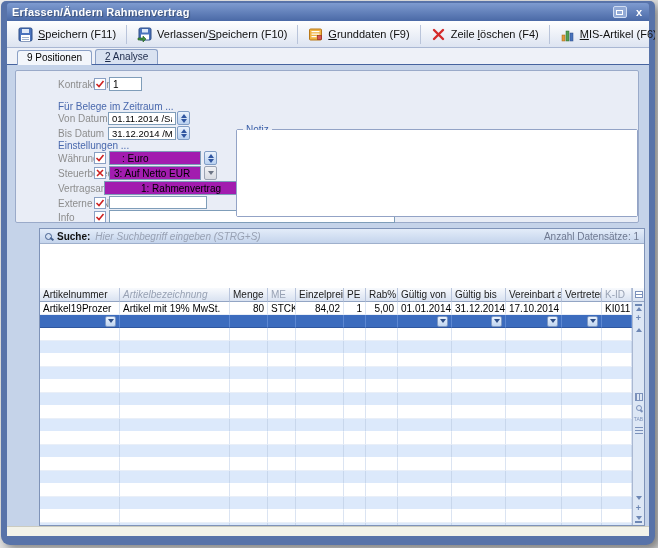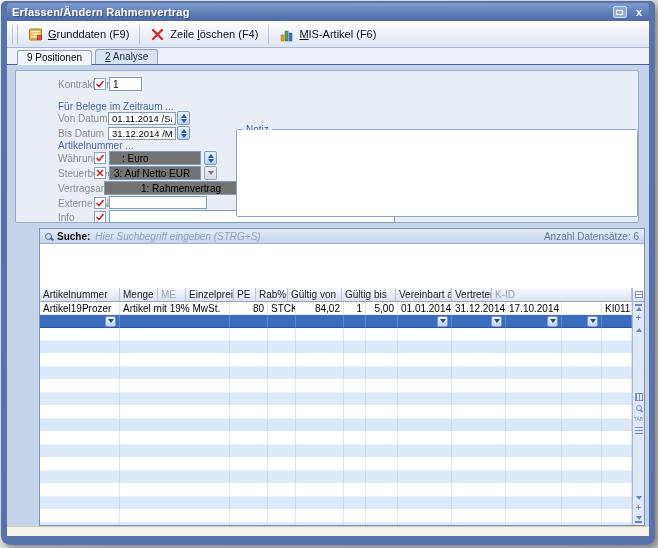--- a/index.html
+++ b/index.html
@@ -42,21 +42,21 @@
   .content{flex:1;background:#c5d3e9;position:relative;display:flex;flex-direction:column;overflow:hidden;}
   
   .formpanel{margin:5px 10px 0 8px;height:153px;flex:0 0 153px;background:#e9edf6;
     border:1px solid #9aaac9;border-radius:2px;position:relative;font-size:10px;}
   .flabel{position:absolute;left:42px;color:#8d8d8d;white-space:nowrap;}
   .fsection{position:absolute;left:42px;color:#4968ad;white-space:nowrap;}
   .fctl{position:absolute;display:flex;align-items:center;}
   .chkicon{width:12px;height:12px;flex:0 0 12px;}
   .tinput{height:14px;border:1px solid #7f9db9;background:#fff;font-size:10px;
     font-family:"Liberation Sans",sans-serif;padding:0 3px;color:#000;}
-  .combo{height:14px;border:1px solid #7f9db9;background:#737373;display:flex;align-items:center;
+  .combo{height:14px;border:1px solid #7f9db9;background:#a21caf;display:flex;align-items:center;
     font-size:10px;color:#000;white-space:nowrap;overflow:hidden;}
   .spin{width:13px;height:14px;flex:0 0 13px;margin-left:1px;background:linear-gradient(#eaf2fc,#b9d1f0);
     border:1px solid #7f9cc4;border-radius:2px;display:flex;flex-direction:column;
     align-items:center;justify-content:center;gap:1px;}
   .spin.grey{background:linear-gradient(#f0f1f4,#d8dbe2);border-color:#9aa2b2;}
   .tri-u{width:0;height:0;border-left:3px solid transparent;border-right:3px solid transparent;
     border-bottom:4px solid #2f55a0;}
   .tri-d{width:0;height:0;border-left:3px solid transparent;border-right:3px solid transparent;
     border-top:4px solid #2f55a0;}
   .spin.grey .tri-d{border-top-color:#6d7585;}
@@ -134,21 +134,40 @@
   <div class="titlebar">
     <span class="title">Erfassen/Ändern Rahmenvertrag</span>
     <span class="spacer"></span>
     <span class="tb-restore">
           <i></i>
         </span>
     <span class="tb-close">x</span>
   </div>
 
   <div class="toolbar">
+    <div class="tbtn">
+      <svg class="ticon" viewBox="0 0 15 15">
+        <rect x="1" y="1" width="13" height="13" rx="1.5" fill="#4a73bd" stroke="#2c4d86"></rect>
+        <rect x="4" y="2" width="7" height="4" fill="#dfe9f8"></rect>
+        <rect x="3" y="8" width="9" height="6" fill="#fff"></rect>
+        <rect x="4" y="10" width="7" height="1" fill="#9db0cc"></rect>
+            <rect x="4" y="12" width="7" height="1" fill="#9db0cc"></rect>
+      </svg>
+      <span><span></span><u>S</u><span>peichern (F11)</span></span>
+    </div>
     <div class="tsep"></div>
+    <div class="tbtn">
+      <svg class="ticon" viewBox="0 0 15 15">
+        <rect x="2" y="1" width="12" height="12" rx="1.5" fill="#4a73bd" stroke="#2c4d86"></rect>
+        <rect x="5" y="2" width="6" height="3.5" fill="#dfe9f8"></rect>
+        <rect x="4" y="7.5" width="8" height="5" fill="#fff"></rect>
+        <path d="M1 11 L6 11 L6 9 L9 12 L6 15 L6 13 L1 13 Z" fill="#3f8f3f" stroke="#1e5c1e" stroke-width="0.6"></path>
+      </svg>
+      <span><span>Verlassen/</span><u>S</u><span>peichern (F10)</span></span>
+    </div>
     <div class="tsep"></div>
     <div class="tbtn">
       <svg class="ticon" viewBox="0 0 15 15">
         <rect x="1.5" y="2" width="12" height="11" rx="1" fill="#f0b445" stroke="#b97818"></rect>
         <rect x="3.5" y="4" width="8" height="1.2" fill="#fff"></rect>
             <rect x="3.5" y="6.5" width="8" height="1.2" fill="#fff"></rect>
         <rect x="3.5" y="9" width="5" height="1.2" fill="#fff"></rect>
         <rect x="9.5" y="8.5" width="4" height="4" fill="#d85555" stroke="#8f2222" stroke-width="0.6"></rect>
       </svg>
       <span><span></span><u>G</u><span>runddaten (F9)</span></span>
@@ -206,21 +225,21 @@
 
       <span class="flabel" style="top:57px;">Bis Datum</span>
       <div class="fctl" style="left:92px;top:55px;">
         <input class="tinput" style="width: 68px; height: 13px; font-size: 9.5px;" value="31.12.2014 /Mi">
         <span class="spin">
               <i class="tri-u"></i>
               <i class="tri-d"></i>
             </span>
       </div>
 
-      <span class="fsection" style="top:69px;">Artikelnummer ...</span>
+      <span class="fsection" style="top:69px;">Einstellungen ...</span>
 
       <span class="flabel" style="top:82px;">Währung</span>
       <div class="fctl" style="left:78px;top:80px;gap:3px;">
         <svg class="chkicon" viewBox="0 0 12 12">
           <rect x="0.5" y="0.5" width="11" height="11" fill="#fff" stroke="#8aa0c4"></rect>
           <path d="M2.5 6 L5 8.5 L9.5 3" stroke="#c22" stroke-width="1.6" fill="none"></path>
         </svg>
         <div class="combo" style="width:92px;padding-left:12px;">: Euro</div>
         <span class="spin" style="margin-left:0;">
               <i class="tri-u"></i>
@@ -272,26 +291,27 @@
         <span class="legend">Notiz</span>
         <textarea class="notizarea" style=""></textarea>
       </div>
     </div>
 
     <div class="gridwrap">
       <div class="searchbar">
         <span class="mag"></span>
         <span class="s-label">Suche:</span>
         <span class="s-ph">Hier Suchbegriff eingeben (STRG+S)</span>
-        <span class="s-count">Anzahl Datensätze: 6</span>
+        <span class="s-count">Anzahl Datensätze: 1</span>
       </div>
       <div class="gridbody">
         <div class="cellsarea">
           <div class="ghead">
                 <div class="hcell" style="width: 80px;">Artikelnummer</div>
+                <div class="hcell muted ital" style="width: 110px;">Artikelbezeichnung</div>
                 <div class="hcell" style="width: 38px;">Menge</div>
                 <div class="hcell muted" style="width: 28px;">ME</div>
                 <div class="hcell" style="width: 48px;">Einzelpreis</div>
                 <div class="hcell" style="width: 22px;">PE</div>
                 <div class="hcell" style="width: 32px;">Rab%</div>
                 <div class="hcell" style="width: 54px;">Gültig von</div>
                 <div class="hcell" style="width: 54px;">Gültig bis</div>
                 <div class="hcell" style="width: 56px;">Vereinbart am</div>
                 <div class="hcell" style="width: 40px;">Vertreter</div>
                 <div class="hcell muted" style="width: 32px; flex: 1 1 0%;">K-ID</div>

